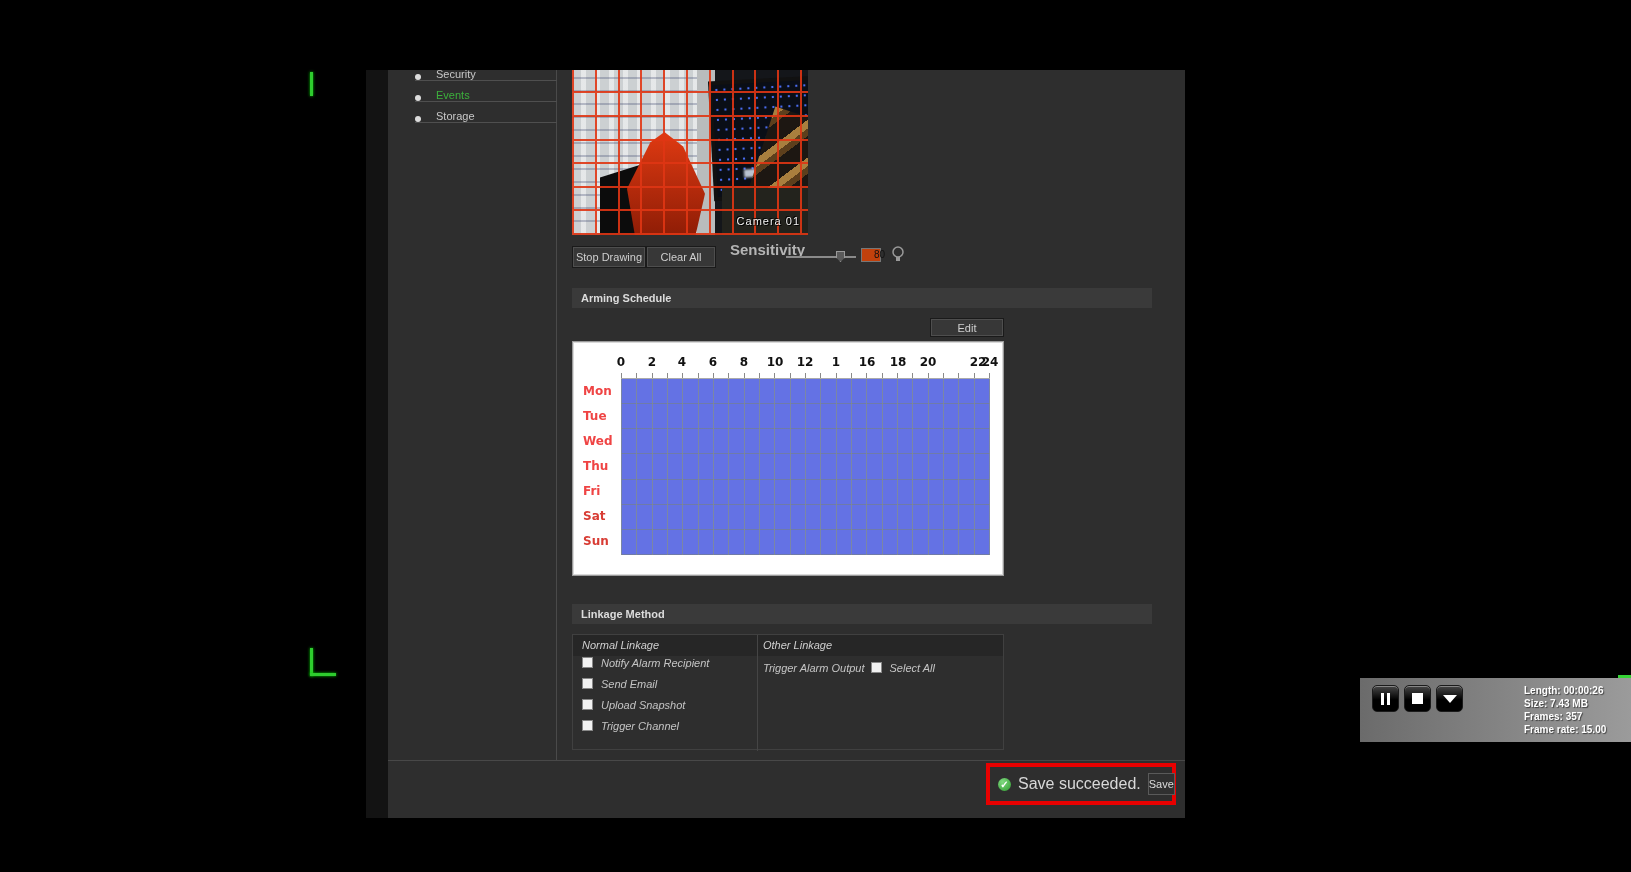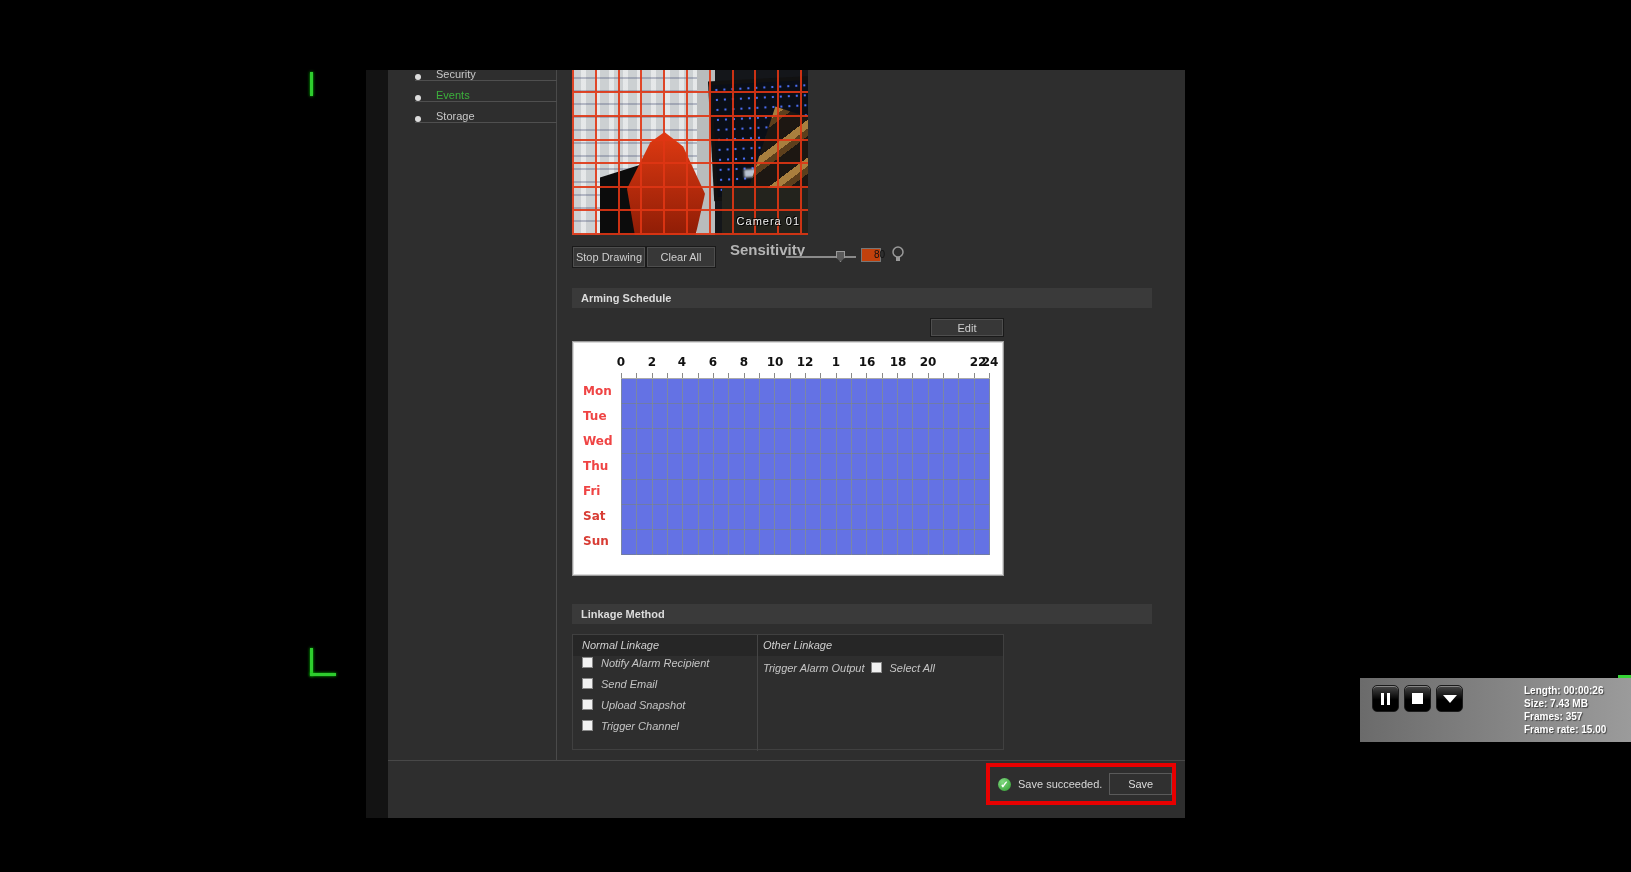--- a/index.html
+++ b/index.html
@@ -94,21 +94,21 @@
   .checkbox { width:11px; height:11px; background:#f2f2f2; border:1px solid #888; flex:0 0 auto; cursor:pointer; }
   .chk-lbl { font-size:11px; color:#c4c4c4; }
   .other-row { position:absolute; left:190px; top:22px; height:21px; display:flex; align-items:center; gap:7px; }
 
   
   .footer-div { position:absolute; left:0; top:690px; width:797px; height:1px; background:#484848; }
   .save-zone { position:absolute; left:598px; top:693px; width:190px; height:42px; border:4px solid #e80000;
                display:flex; align-items:center; gap:7px; padding-left:8px; }
   .ok-icon { width:13px; height:13px; border-radius:50%; background:radial-gradient(circle at 35% 30%, #7fd97f, #2f9a2f);
              color:#fff; font-size:10px; font-weight:bold; line-height:13px; text-align:center; flex:0 0 auto; }
-  .save-msg { font-size:11px; color:#d8d8d8; white-space:nowrap; }
+  .save-msg { font-size:16px; color:#d8d8d8; white-space:nowrap; }
   .btn-save { width:70px; height:22px; background:#303030; border:1px solid #5a5a5a; color:#dcdcdc; font-size:11px;
               display:flex; align-items:center; justify-content:center; cursor:pointer; }
 
   
   .recorder { position:absolute; left:1360px; top:678px; width:271px; height:64px;
               background:linear-gradient(90deg,#6b6b6b,#9b9b9b); }
   .rec-green { position:absolute; left:1618px; top:675px; width:13px; height:4px; background:#35d435; }
   .rec-btn { position:absolute; top:7px; width:27px; height:27px; border-radius:5px;
              background:linear-gradient(180deg,#484848,#000 55%); border:1px solid #1b1b1b;
              box-shadow:inset 0 1px 0 rgba(255,255,255,.35); cursor:pointer;

